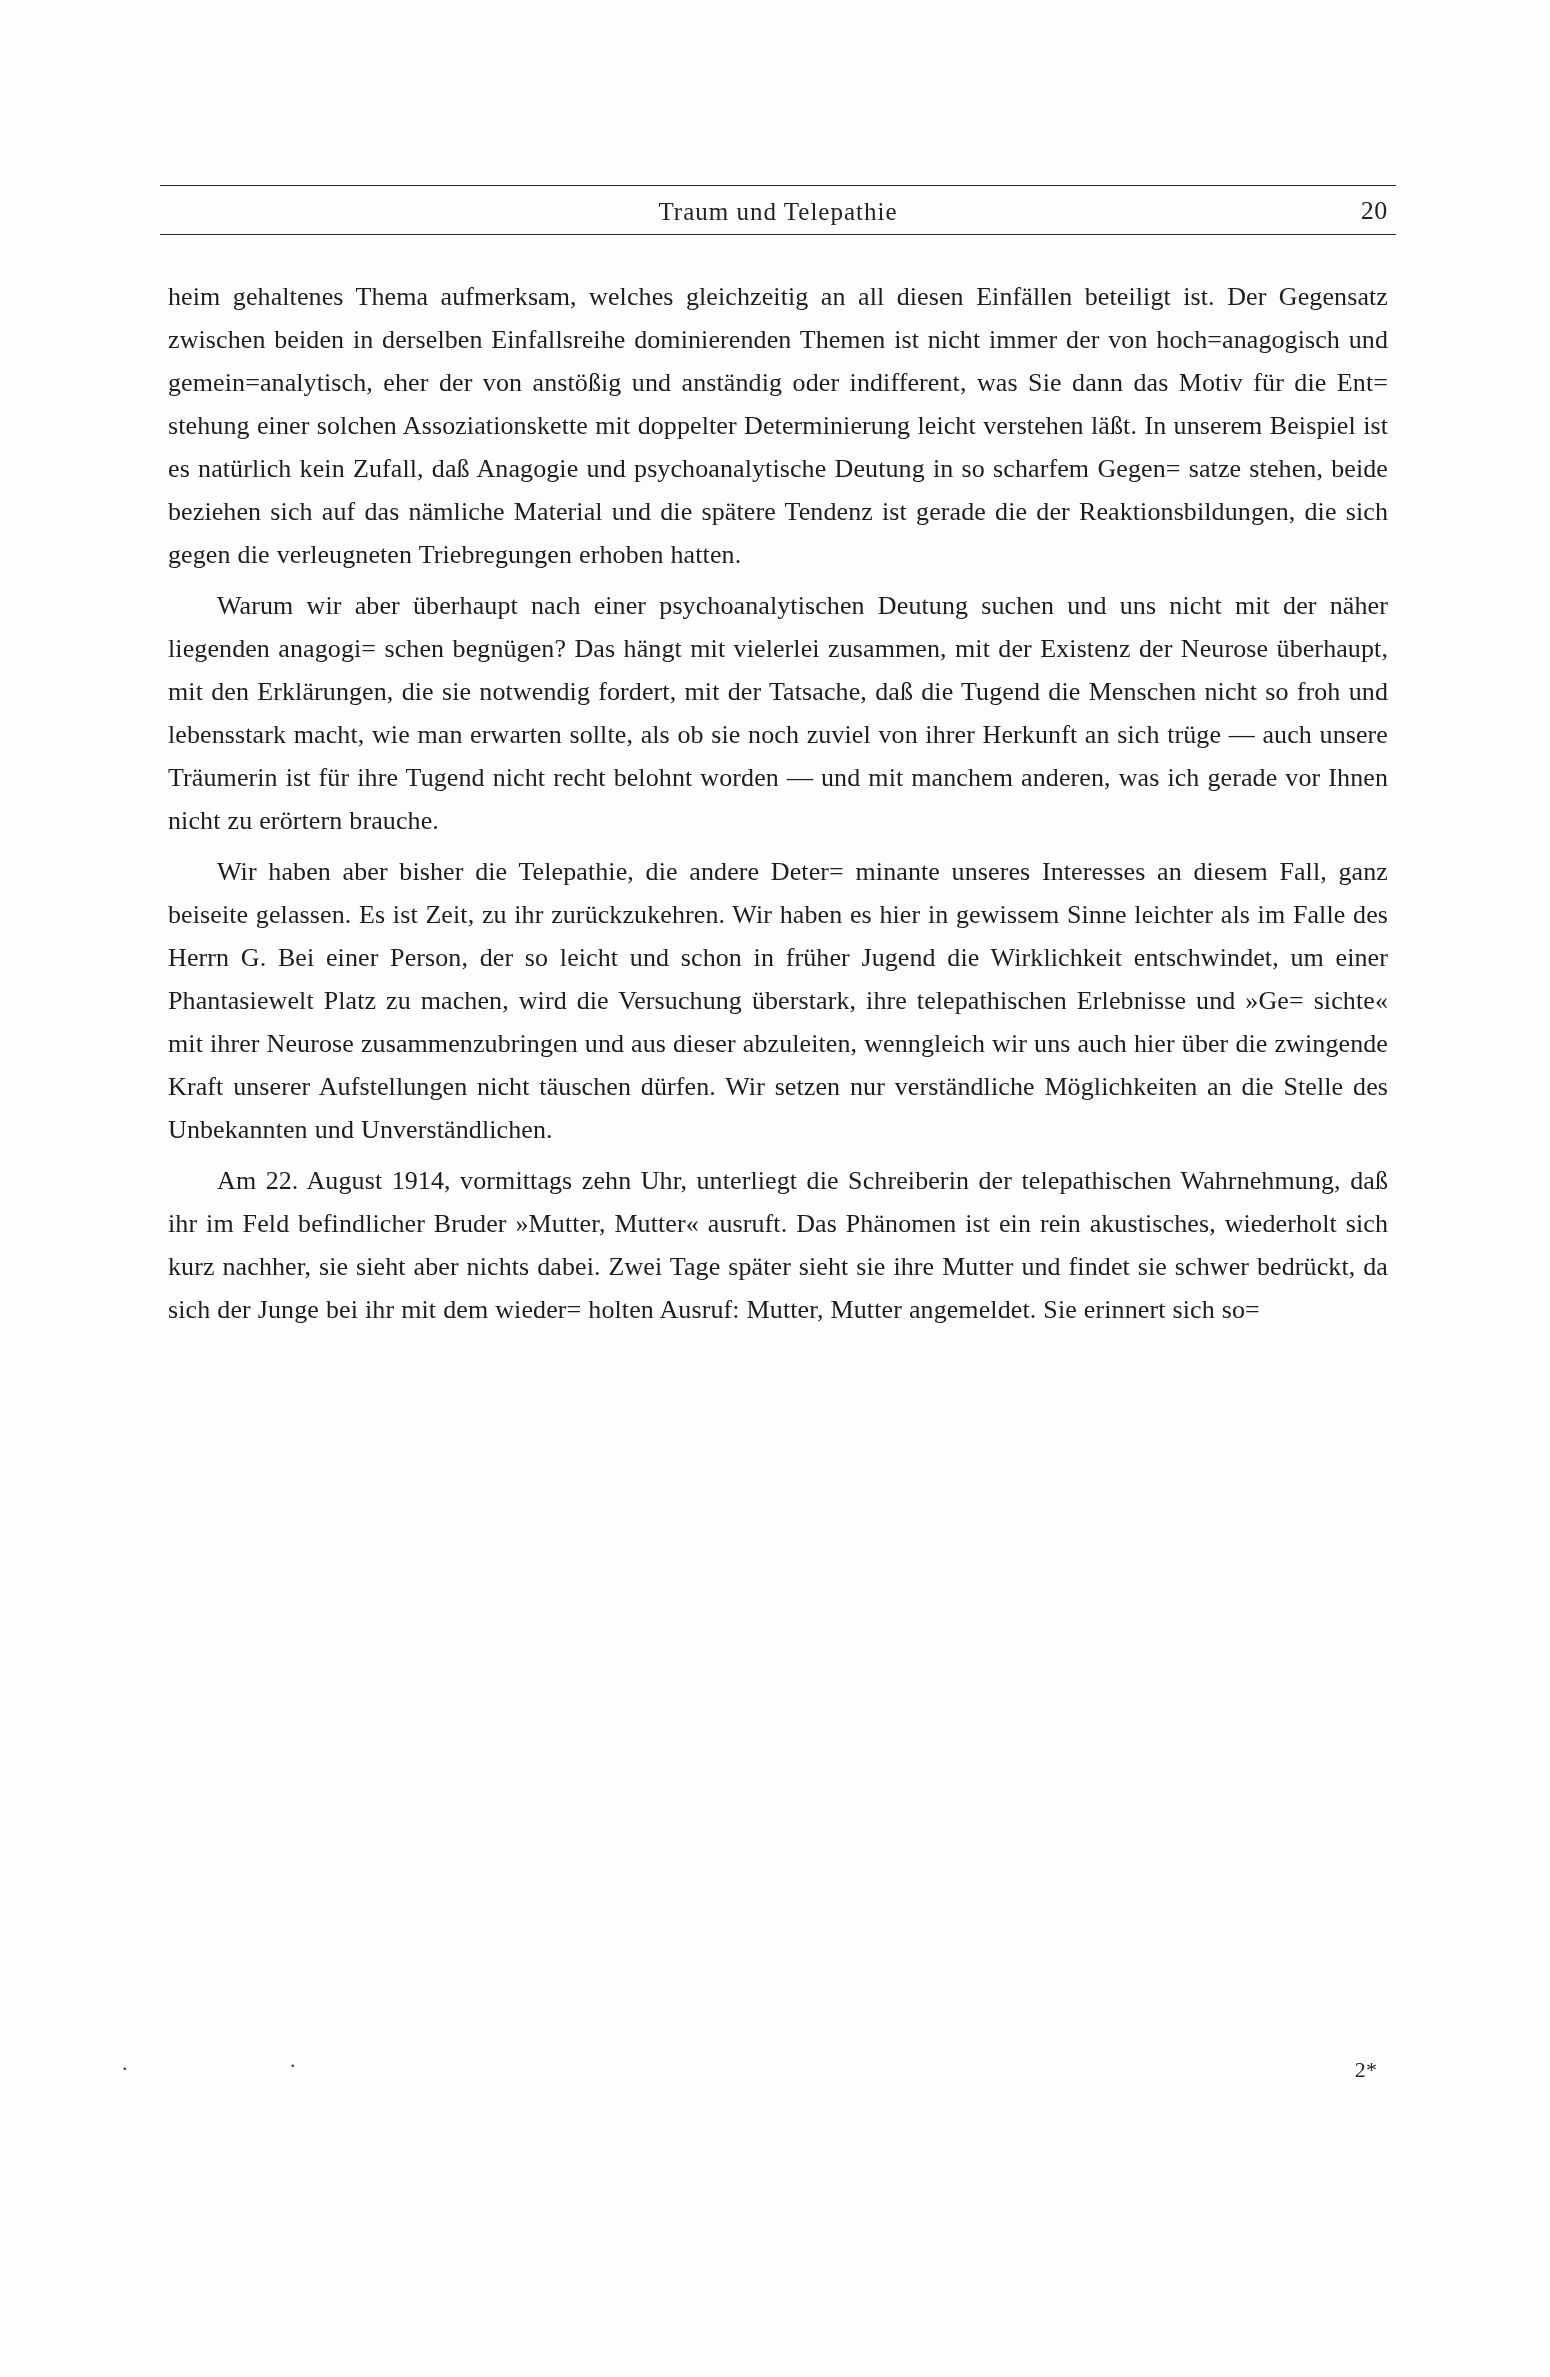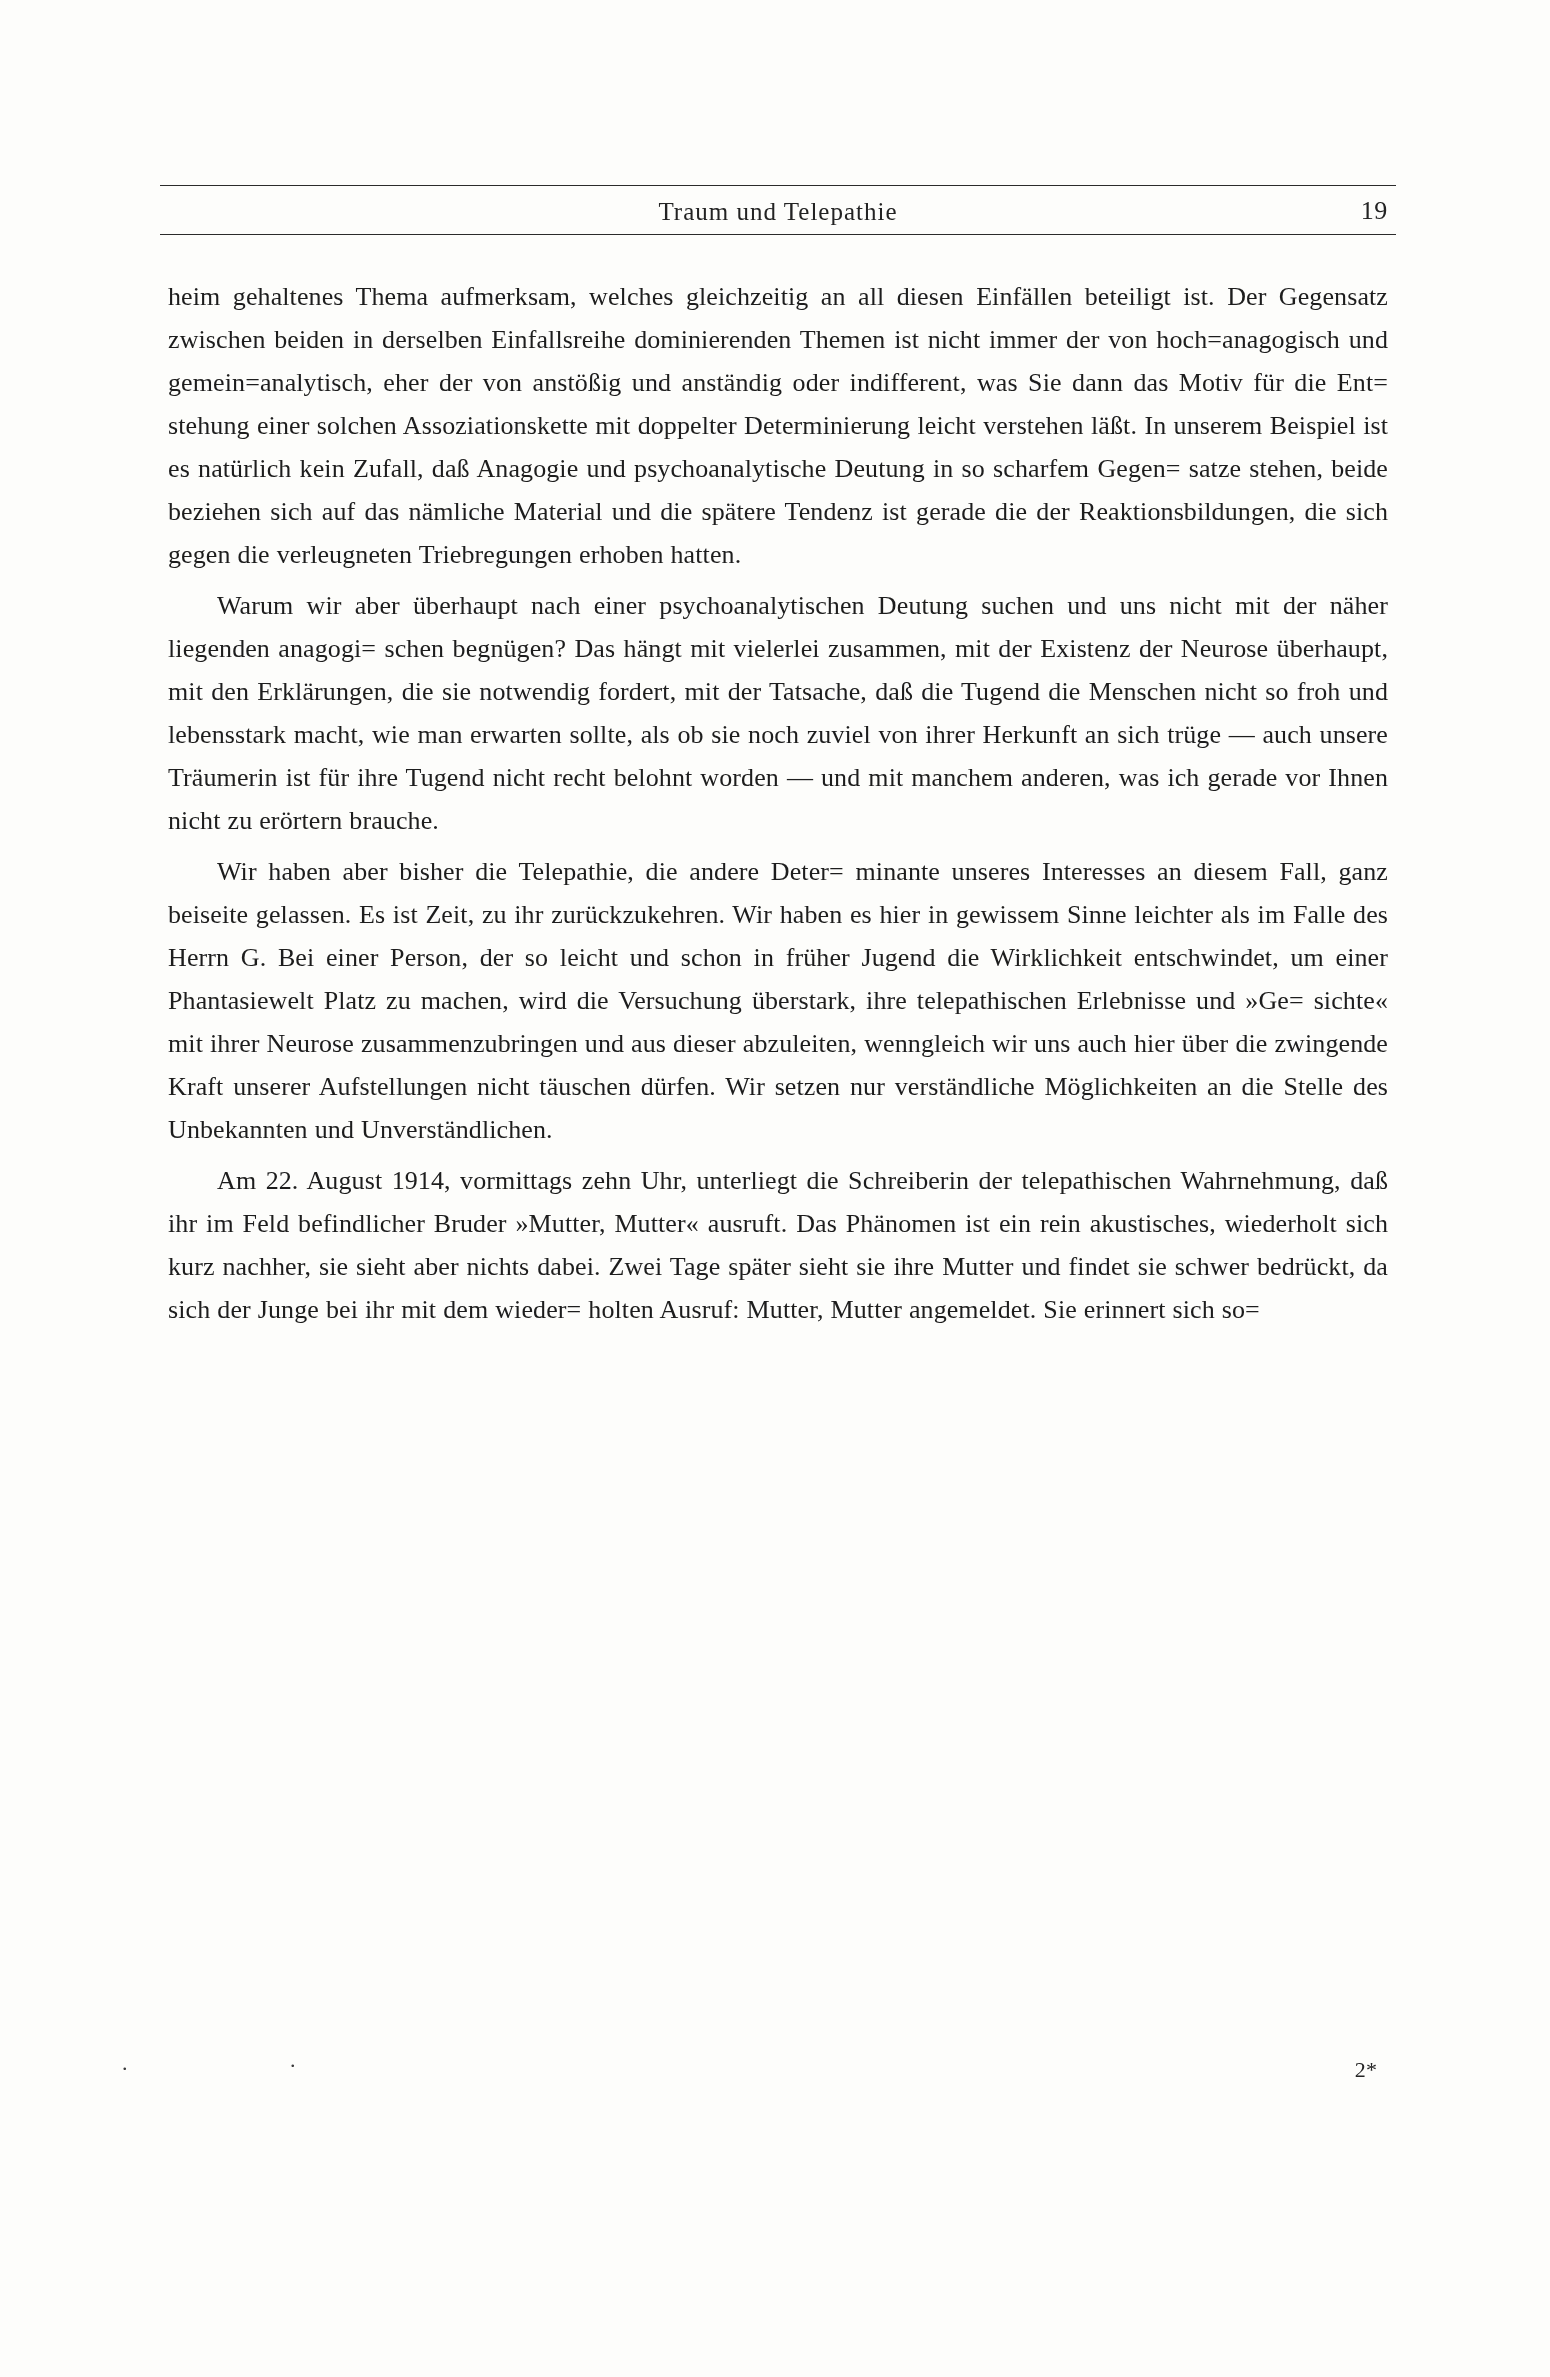--- a/index.html
+++ b/index.html
@@ -115,21 +115,21 @@
 <body>
 
 <div class="page">
 
   <div class="content-frame">
 
     <div class="header-rule-top"></div>
 
     <div class="header-row">
       <span class="header-title">Traum und Telepathie</span>
-      <span class="page-number">19</span>
+      <span class="page-number">20</span>
     </div>
 
     <div class="header-rule-bottom"></div>
 
     <div class="body-text">
       <p>heim gehaltenes Thema aufmerksam, welches gleichzeitig an all diesen Einfällen beteiligt ist. Der Gegensatz zwischen beiden in derselben Einfallsreihe dominierenden Themen ist nicht immer der von hoch=anagogisch und gemein=analytisch, eher der von anstößig und anständig oder indifferent, was Sie dann das Motiv für die Ent= stehung einer solchen Assoziationskette mit doppelter Determinierung leicht verstehen läßt. In unserem Beispiel ist es natürlich kein Zufall, daß Anagogie und psychoanalytische Deutung in so scharfem Gegen= satze stehen, beide beziehen sich auf das nämliche Material und die spätere Tendenz ist gerade die der Reaktionsbildungen, die sich gegen die verleugneten Triebregungen erhoben hatten.</p>
       <p class="indented">Warum wir aber überhaupt nach einer psychoanalytischen Deutung suchen und uns nicht mit der näher liegenden anagogi= schen begnügen? Das hängt mit vielerlei zusammen, mit der Existenz der Neurose überhaupt, mit den Erklärungen, die sie notwendig fordert, mit der Tatsache, daß die Tugend die Menschen nicht so froh und lebensstark macht, wie man erwarten sollte, als ob sie noch zuviel von ihrer Herkunft an sich trüge — auch unsere Träumerin ist für ihre Tugend nicht recht belohnt worden — und mit manchem anderen, was ich gerade vor Ihnen nicht zu erörtern brauche.</p>
       <p class="indented">Wir haben aber bisher die Telepathie, die andere Deter= minante unseres Interesses an diesem Fall, ganz beiseite gelassen. Es ist Zeit, zu ihr zurückzukehren. Wir haben es hier in gewissem Sinne leichter als im Falle des Herrn G. Bei einer Person, der so leicht und schon in früher Jugend die Wirklichkeit entschwindet, um einer Phantasiewelt Platz zu machen, wird die Versuchung überstark, ihre telepathischen Erlebnisse und »Ge= sichte« mit ihrer Neurose zusammenzubringen und aus dieser abzuleiten, wenngleich wir uns auch hier über die zwingende Kraft unserer Aufstellungen nicht täuschen dürfen. Wir setzen nur verständliche Möglichkeiten an die Stelle des Unbekannten und Unverständlichen.</p>
       <p class="indented">Am 22. August 1914, vormittags zehn Uhr, unterliegt die Schreiberin der telepathischen Wahrnehmung, daß ihr im Feld befindlicher Bruder »Mutter, Mutter« ausruft. Das Phänomen ist ein rein akustisches, wiederholt sich kurz nachher, sie sieht aber nichts dabei. Zwei Tage später sieht sie ihre Mutter und findet sie schwer bedrückt, da sich der Junge bei ihr mit dem wieder= holten Ausruf: Mutter, Mutter angemeldet. Sie erinnert sich so=</p>
     </div>

